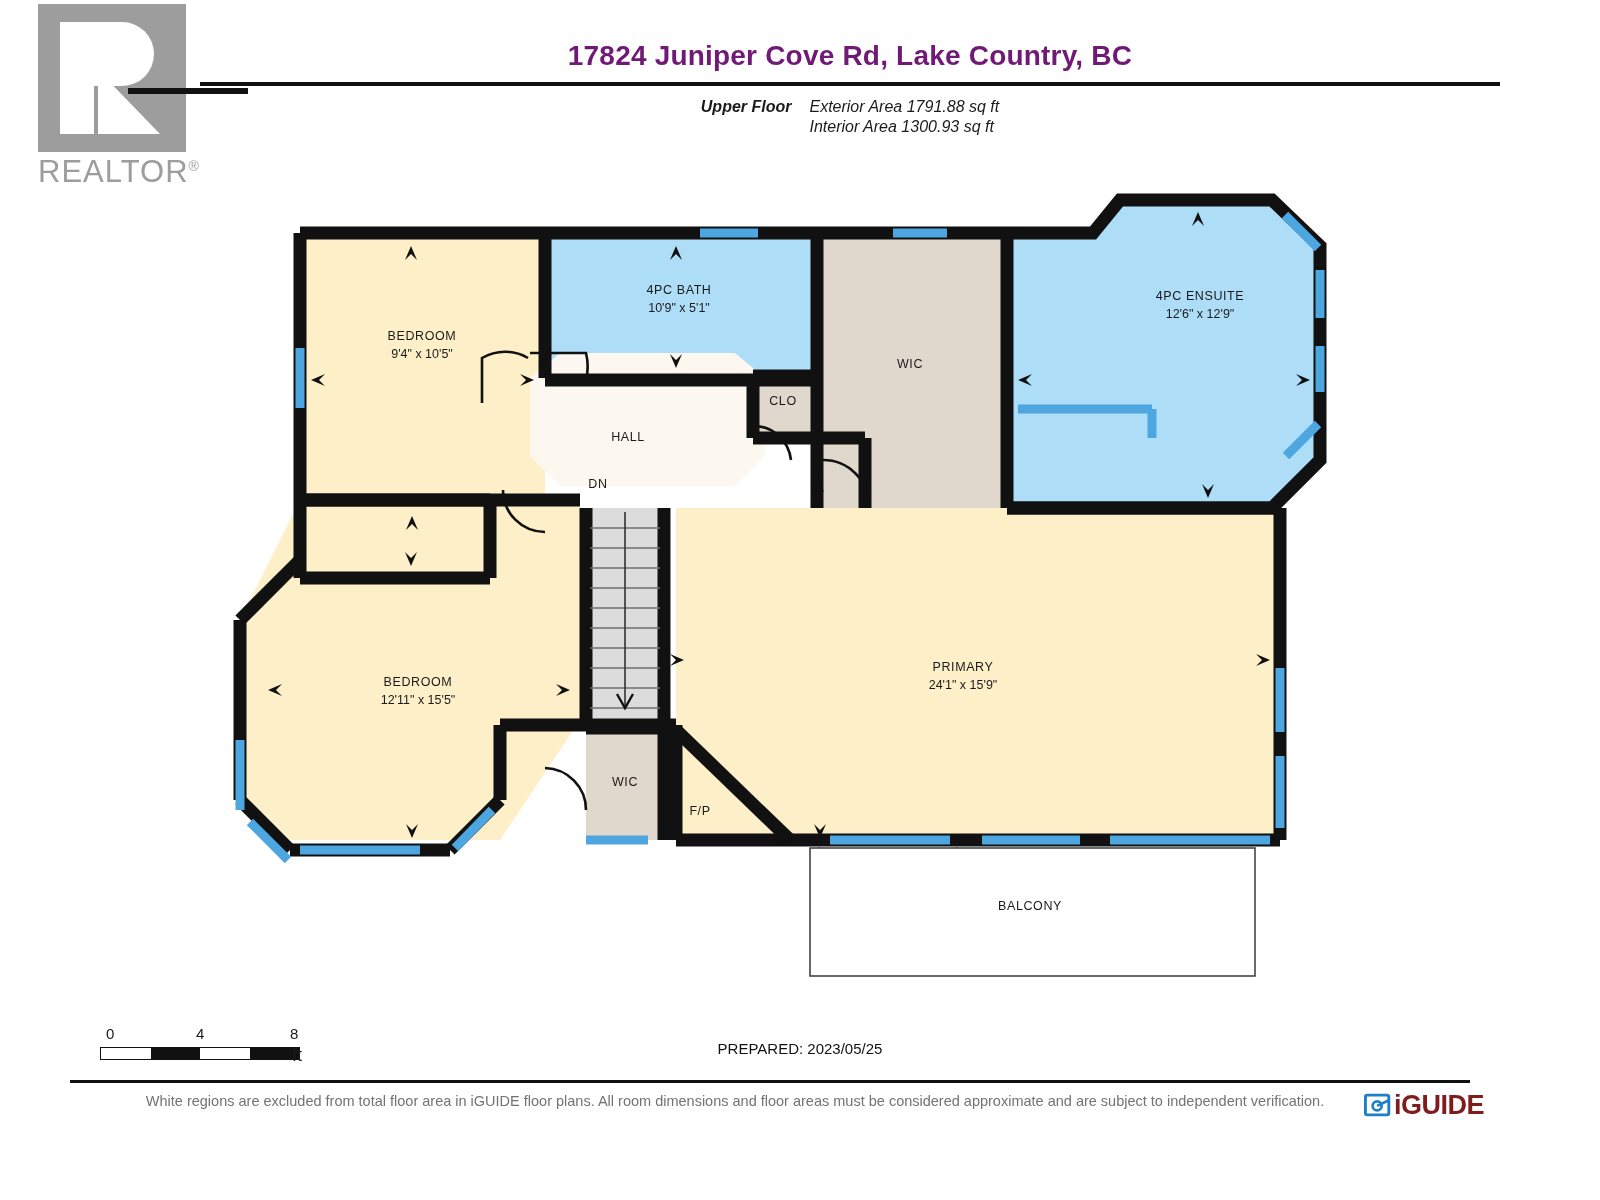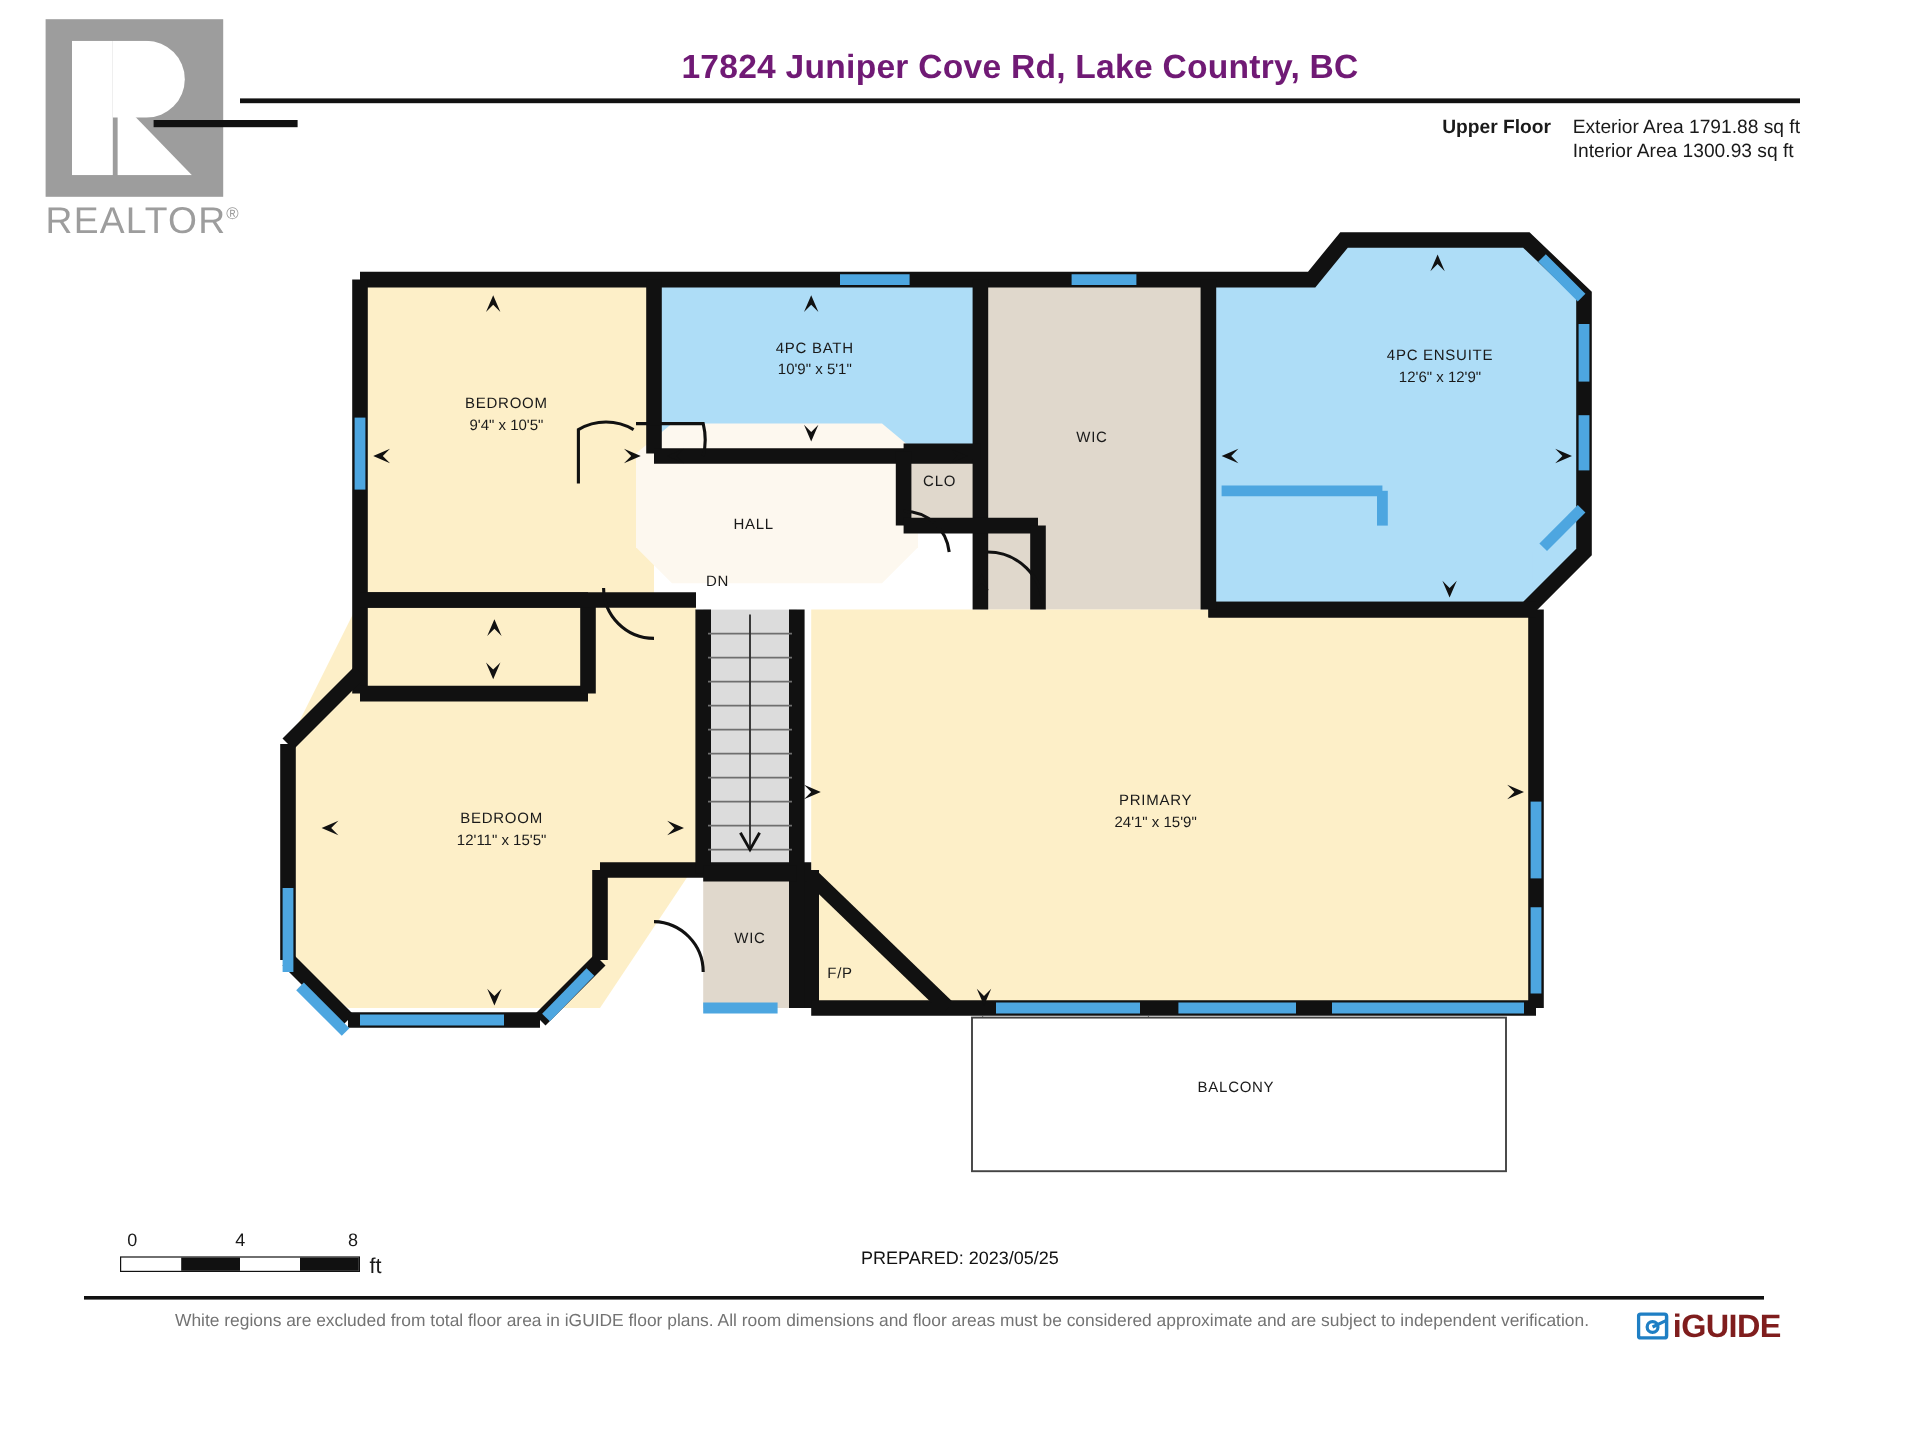--- a/index.html
+++ b/index.html
@@ -17,21 +17,21 @@
   }
 
   
   #header {
     position: absolute;
     left: 0; top: 0;
     width: 1600px; height: 200px;
   }
   #realtor-logo {
     position: absolute;
-    left: 38px; top: 16px;
+    left: 38px; top: 4px;
     width: 170px; height: 190px; padding-left: 34px;
   }
   #realtor-mark {
     position: absolute;
     left: 0; top: 0;
     width: 148px; height: 148px;
     background: #9d9d9d;
   }
   #realtor-r {
     position: absolute;
@@ -68,22 +68,23 @@
     color: #701a75;
   }
   #title-rule {
     margin-top: 10px;
     height: 4px;
     background: #111;
   }
   #area-block {
     margin-top: 10px;
     display: flex;
-    justify-content: flex-end;
+    justify-content: center;
     font-size: 16px;
+    font-style: italic;
   }
   #area-label {
     font-weight: bold;
     padding-right: 18px;
     padding-top: 2px;
   }
   #area-values div { padding-top: 2px; }
 
   
   #plan {
@@ -135,21 +136,21 @@
     box-sizing: border-box;
     background: #fff;
   }
   .scale-seg {
     position: absolute;
     top: 0; height: 100%;
     background: #111;
   }
   #scale-ft {
     position: absolute;
-    left: 208px; top: 20px;
+    left: 192px; top: 20px;
     font-size: 18px;
     text-align: center;
   }
 
   #prepared {
     position: absolute;
     left: 0; top: 40px;
     width: 1600px;
     text-align: center;
     font-size: 15px;

